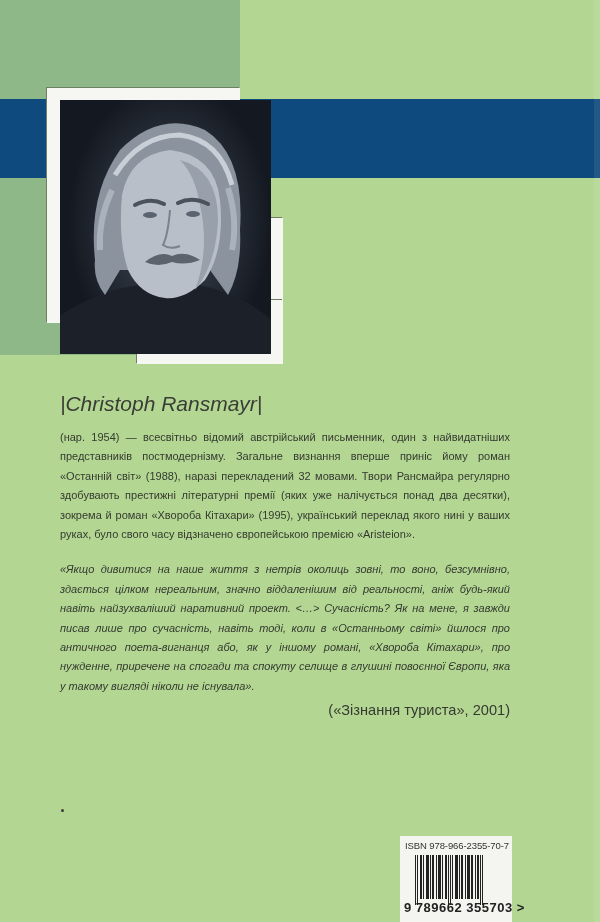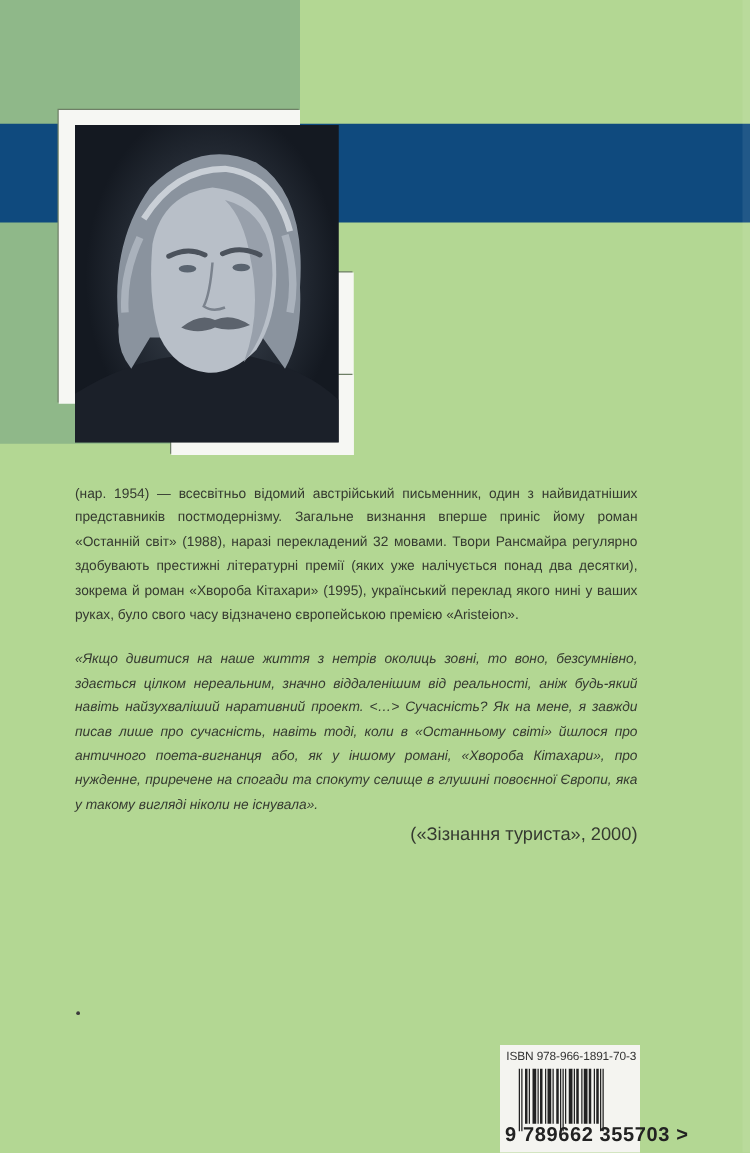--- a/index.html
+++ b/index.html
@@ -37,21 +37,21 @@
   #speck { left: 61px; top: 809px; width: 3px; height: 3px; background: #3b3b3b; border-radius: 50%; }
 
   #barcode-box {
     left: 400px; top: 836px; width: 112px; height: 86px; background: #f4f4f0;
   }
   .isbn { position: absolute; left: 5px; top: 4px; font-size: 9.5px; letter-spacing: -0.1px; color: #333; white-space: nowrap; }
   .bars { position: absolute; left: 15px; top: 19px; width: 85px; height: 50px; display: flex; align-items: flex-start; }
   .bars span { display: block; background: #222; height: 44px; }
   .bars span.gap { background: transparent; }
   .bars span.long { height: 50px; }
-  .digits { position: absolute; left: 4px; top: 64px; font-size: 16px; font-weight: bold; color: #222; letter-spacing: 0.5px; white-space: nowrap; }
+  .digits { position: absolute; left: 4px; top: 64px; font-size: 13px; font-weight: bold; color: #222; letter-spacing: 0.5px; white-space: nowrap; }
 </style>
 </head>
 <body>
 
 <div class="abs" id="dark-green-block"></div>
 <div class="abs" id="blue-band"></div>
 <div class="abs white-frame" id="frame-left"></div>
 <div class="abs white-frame" id="frame-right"></div>
 <div class="abs white-frame" id="frame-bottom"></div>
 
@@ -78,29 +78,30 @@
 
     <path d="M55 75 Q80 35 120 35 Q160 40 172 85" stroke="#c9cfd6" stroke-width="5" fill="none"></path>
     <path d="M40 150 Q38 120 52 90" stroke="#aab2bc" stroke-width="6" fill="none"></path>
     <path d="M172 150 Q178 120 168 88" stroke="#aab2bc" stroke-width="6" fill="none"></path>
   </svg>
 </div>
 
 <div class="abs" id="right-edge"></div>
 
 <div class="abs" id="text-block">
+  <div class="author-latin">|Christoph Ransmayr|</div>
   <p class="bio">(нар. 1954) — всесвітньо відомий австрійський письменник, один з найвидатніших представників постмодернізму. Загальне визнання вперше приніс йому роман «Останній світ» (1988), наразі перекла­дений 32 мовами. Твори Рансмайра регулярно здобувають пре­стижні літературні премії (яких уже налічується понад два десятки), зокрема й роман «Хвороба Кітахари» (1995), український переклад якого нині у ваших руках, було свого часу відзначено європейською премією «Aristeion».</p>
   <p class="quote">«Якщо дивитися на наше життя з нетрів околиць зовні, то воно, безсумнівно, здається цілком нереальним, значно віддаленішим від реальності, аніж будь-який навіть найзухваліший наративний проект. &lt;…&gt; Сучасність? Як на мене, я завжди писав лише про сучас­ність, навіть тоді, коли в «Останньому світі» йшлося про анти­чного поета-вигнанця або, як у іншому романі, «Хвороба Кітахари», про нужденне, приречене на спогади та спокуту селище в глушині повоєнної Європи, яка у такому вигляді ніколи не існувала».</p>
-  <div class="citation">(«Зізнання туриста», 2000)</div>
+  <div class="citation">(«Зізнання туриста», 2001)</div>
 </div>
 
 <div class="abs" id="speck"></div>
 
 <div class="abs" id="barcode-box">
-  <div class="isbn">ISBN 978-966-1891-70-3</div>
+  <div class="isbn">ISBN 978-966-2355-70-7</div>
   <div class="bars">
     <span class="long" style="width:1px"></span>
       <span class="gap" style="width:1px"></span>
       <span class="long" style="width:1px"></span>
       <span class="gap" style="width:2px"></span>
     <span style="width:2px"></span>
       <span class="gap" style="width:1px"></span>
       <span style="width:1px"></span>
       <span class="gap" style="width:2px"></span>
     <span style="width:3px"></span>

